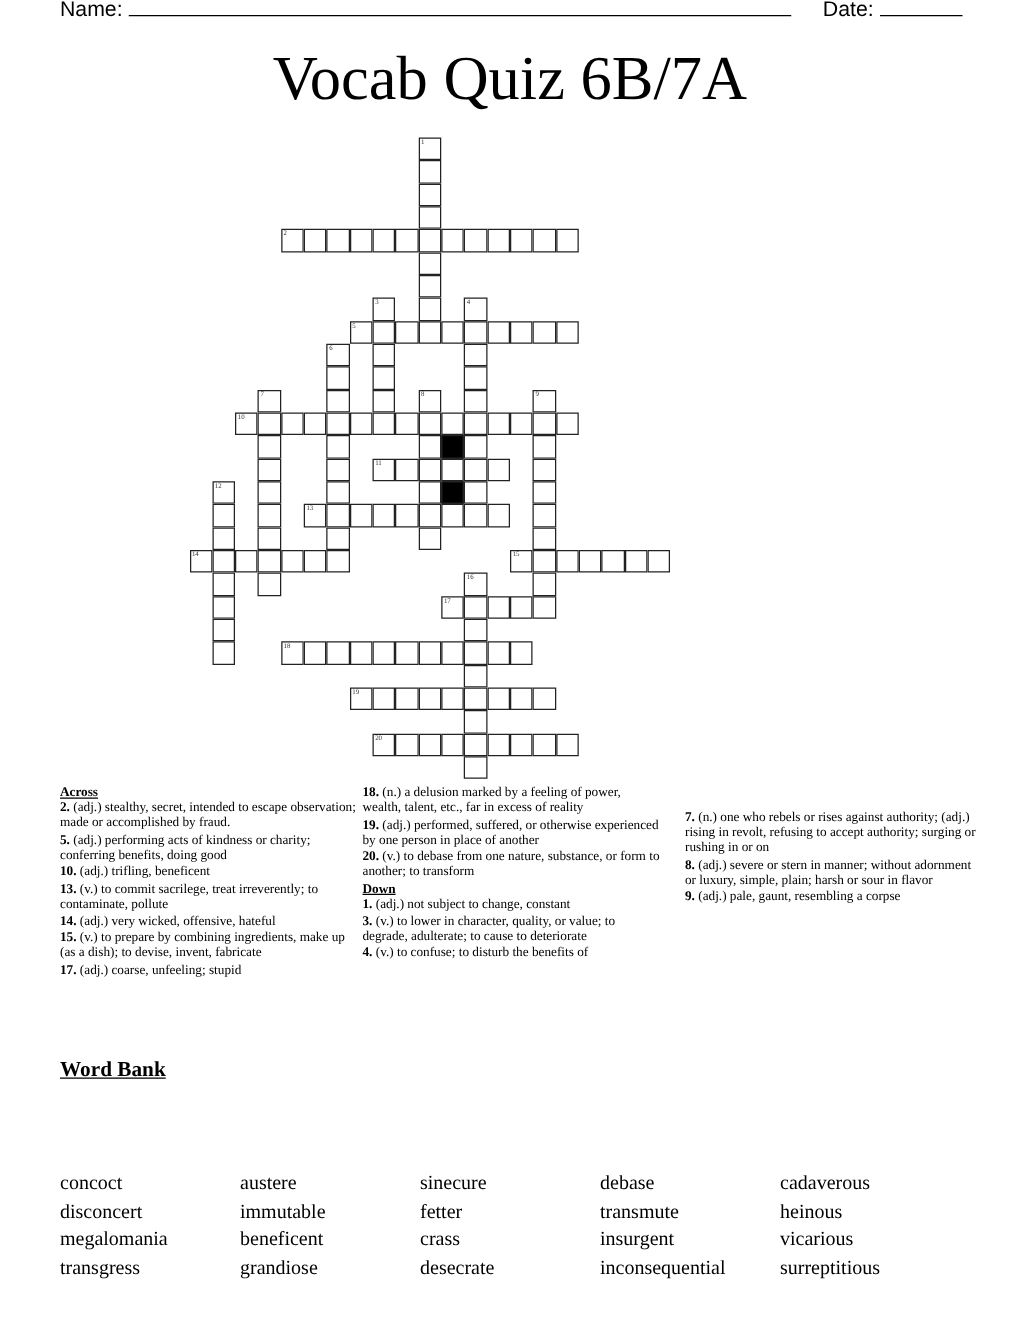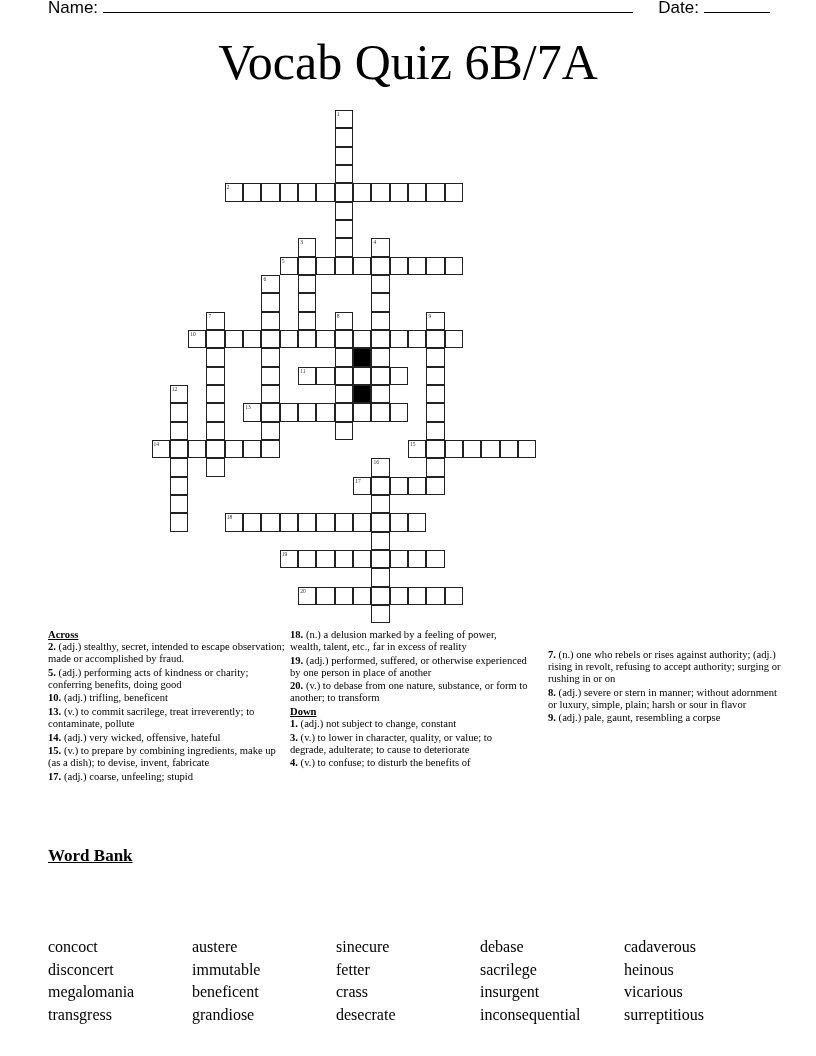--- a/index.html
+++ b/index.html
@@ -269,20 +269,20 @@
   <div>transgress</div>
   <div>austere</div>
   <div>immutable</div>
   <div>beneficent</div>
   <div>grandiose</div>
   <div>sinecure</div>
   <div>fetter</div>
   <div>crass</div>
   <div>desecrate</div>
   <div>debase</div>
-  <div>sacrilege</div>
+  <div>transmute</div>
   <div>insurgent</div>
   <div>inconsequential</div>
   <div>cadaverous</div>
   <div>heinous</div>
   <div>vicarious</div>
   <div>surreptitious</div>
 </div>
 
 </body></html>

